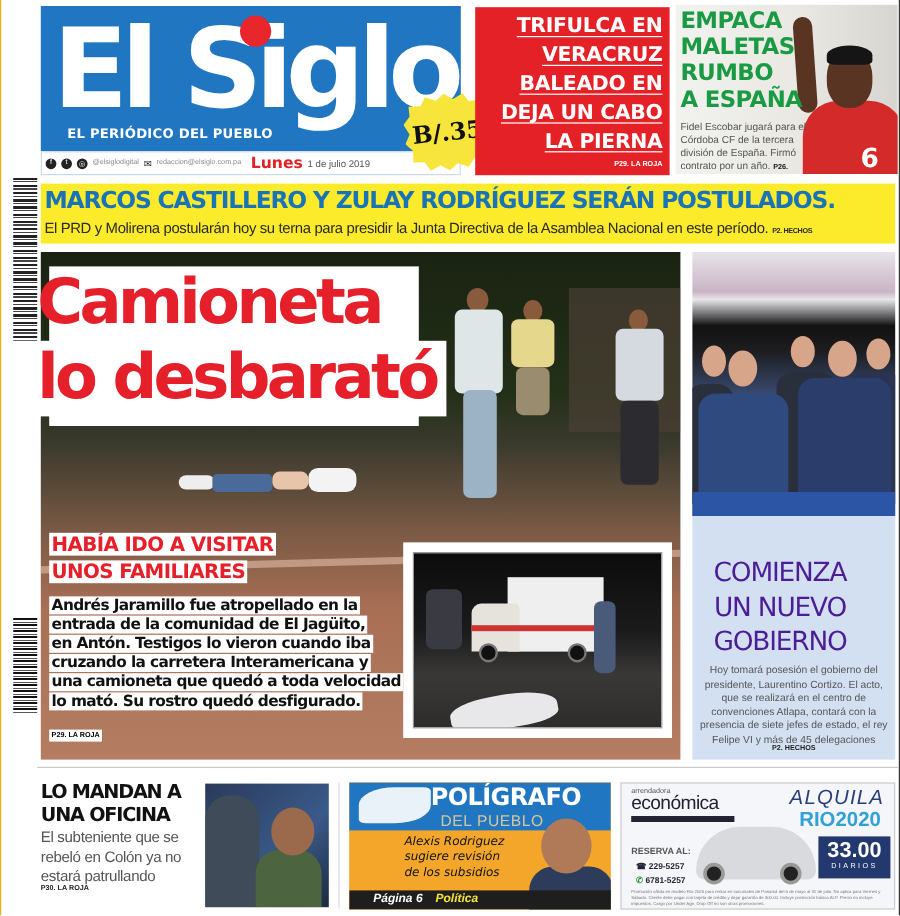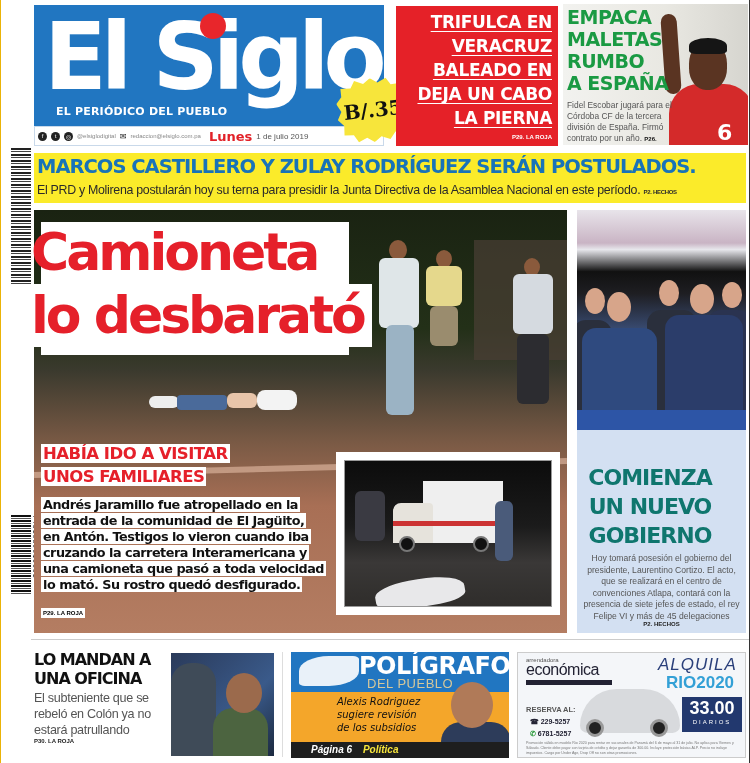--- a/index.html
+++ b/index.html
@@ -68,38 +68,38 @@
 .amb .stripe{position:absolute;left:0;top:40px;width:110px;height:5px;background:#c33}
 .amb .w1,.amb .w2{position:absolute;top:55px;width:16px;height:16px;border-radius:50%;background:#111;border:2px solid #777}
 .amb .w1{left:6px}.amb .w2{left:80px}
 .sheet{position:absolute;left:30px;top:118px;width:90px;height:28px;background:#e8e8ea;border-radius:40% 50% 30% 40%;transform:rotate(-10deg)}
 
 .govphoto{left:576px;top:210px;width:169px;height:220px;background:linear-gradient(180deg,#e8e4ea 0%,#c9b4c4 15%,#e7e7ec 18%,#111 28%,#1e1e22 38%,#3a4d75 55%,#344a74 90%,#2c56a8 100%);overflow:hidden}
 .suit{position:absolute;border-radius:14px 14px 0 0;background:#2f4a7f}
 .face{position:absolute;border-radius:50%;background:#d7a58a}
 .govtable{position:absolute;left:0;top:200px;width:169px;height:20px;background:#2d55a6}
 .govbox{left:576px;top:430px;width:169px;height:203px;background:#d3e0f2}
-.govbox .h{position:absolute;left:0;top:33px;width:146px;text-align:center;color:#0f766e;font-family:"DejaVu Sans",sans-serif;font-weight:bold;font-size:22px;line-height:29px;letter-spacing:-1px}
+.govbox .h{position:absolute;left:0;top:33px;width:146px;text-align:center;color:#4c1d95;font-family:"DejaVu Sans",sans-serif;font-weight:normal;font-size:22px;line-height:29px;letter-spacing:-1px}
 .govbox .p{position:absolute;left:4px;top:123px;width:161px;text-align:center;color:#555;font-size:8.6px;line-height:11.6px}
 .govbox .ref{position:absolute;left:0;top:191px;width:169px;text-align:center;font-size:6px;font-weight:bold;color:#222}
 .hline{left:30px;top:639px;width:718px;height:1px;background:#ccc}
 
 .b1{left:33px;top:650px;width:130px}
 .b1 .h{font-family:"DejaVu Sans",sans-serif;font-weight:bold;font-size:16px;line-height:19px;letter-spacing:-1px;color:#111}
 .b1 .p{font-size:12.6px;line-height:16px;color:#555;margin-top:2px;letter-spacing:-0.3px}
 .b1 .ref{font-size:6px;font-weight:bold;color:#222}
 .b1img{left:170px;top:653px;width:103px;height:103px;background:linear-gradient(135deg,#2a3a5a 0%,#3a5a8a 60%,#1c2a40 100%);overflow:hidden}
 .b1img .g1{position:absolute;left:0;top:10px;width:45px;height:93px;background:#3f4b58;border-radius:20px 20px 0 0}
 .b1img .f1{position:absolute;left:55px;top:20px;width:36px;height:40px;border-radius:50%;background:#9b6a4c}
 .b1img .s1{position:absolute;left:42px;top:55px;width:55px;height:48px;background:#4c6440;border-radius:20px 20px 0 0}
 .divider-v{left:281px;top:652px;width:1px;height:105px;background:#ddd}
 .poli{left:290px;top:652px;width:218px;height:106px;background:#f4a62a;overflow:hidden}
 .poli .top{position:absolute;left:0;top:0;width:218px;height:40px;background:#2176c1}
 .poli .hand{position:absolute;left:8px;top:4px;width:60px;height:30px;background:#fff;border-radius:50% 10% 50% 10%;opacity:.9}
-.poli .t1{position:absolute;left:68px;top:0;color:#fff;font-family:"DejaVu Sans",sans-serif;font-weight:bold;font-size:24px;letter-spacing:-0.5px}
+.poli .t1{position:absolute;left:68px;top:0;color:#fff;font-family:"DejaVu Sans",sans-serif;font-weight:bold;font-size:20px;letter-spacing:-0.5px}
 .poli .t2{position:absolute;left:76px;top:24px;color:#d5c79a;font-size:13px;letter-spacing:0.5px}
 .poli .q{position:absolute;left:46px;top:43px;color:#111;font-family:"DejaVu Sans",sans-serif;font-weight:normal;font-style:italic;font-size:10px;line-height:13px;text-align:left}
 .poli .man{position:absolute;left:150px;top:30px;width:60px;height:76px}
 .poli .man .hd{position:absolute;left:10px;top:0;width:42px;height:46px;border-radius:50%;background:#b07a58}
 .poli .man .sh{position:absolute;left:0;top:40px;width:70px;height:40px;background:#2d3c5a;border-radius:20px 20px 0 0}
 .poli .foot{position:absolute;left:0;top:90px;width:218px;height:16px;background:#1e1e1e;color:#fff;font-style:italic;font-weight:bold;font-size:10px;padding-left:20px;line-height:16px}
 .poli .foot .y{color:#f7e53b;margin-left:8px}
 .ad{left:516px;top:652px;width:229px;height:106px;background:#f4f6f9;border:1px solid #ccc;overflow:hidden}
 .ad .brand1{position:absolute;left:8px;top:4px;font-size:6px;color:#555}
 .ad .brand2{position:absolute;left:8px;top:8px;font-size:16px;color:#223;letter-spacing:-0.5px}
@@ -216,21 +216,21 @@
 
   <div class="abs sub-hl">
     <div><span>HABÍA IDO A VISITAR</span></div>
     <div><span>UNOS FAMILIARES</span></div>
   </div>
   <div class="abs body-txt">
     <div><span>Andrés Jaramillo fue atropellado en la</span></div>
     <div><span>entrada de la comunidad de El Jagüito,</span></div>
     <div><span>en Antón. Testigos lo vieron cuando iba</span></div>
     <div><span>cruzando la carretera Interamericana y</span></div>
-    <div><span>una camioneta que pasó a toda velocidad</span></div>
+    <div><span>una camioneta que quedó a toda velocidad</span></div>
     <div><span>lo mató. Su rostro quedó desfigurado.</span></div>
   </div>
   <div class="abs ref-tag">P29. LA ROJA</div>
 
   <div class="abs inset">
     <div class="inset-img">
       <div class="amb">
           <div class="box"></div>
           <div class="cab"></div>
           <div class="stripe"></div>

